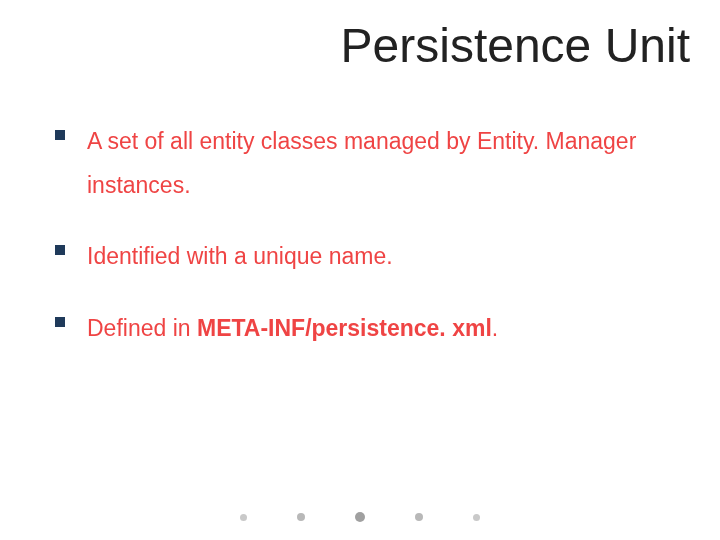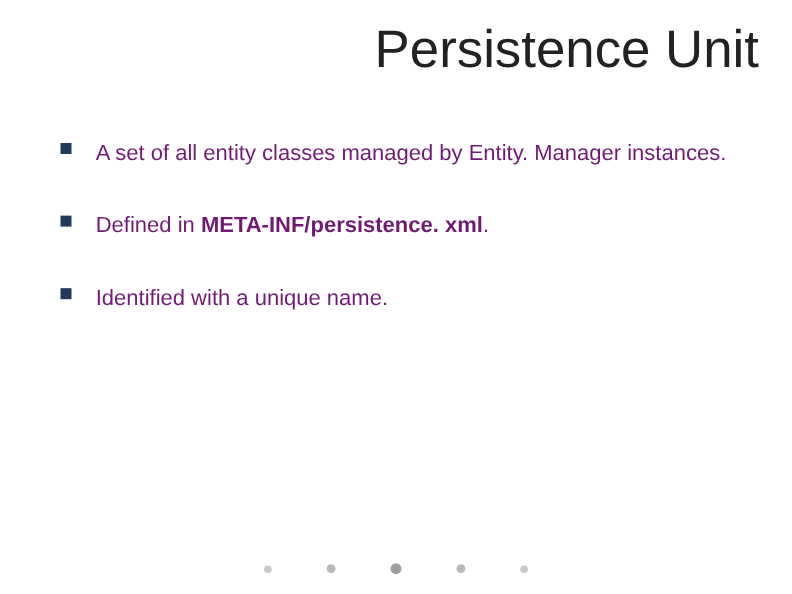--- a/index.html
+++ b/index.html
@@ -34,22 +34,22 @@
     }
     .bullet-marker {
       flex-shrink: 0;
       width: 10px;
       height: 10px;
       background: #1f3a5a;
       margin-top: 10px;
       margin-right: 22px;
     }
     .bullet-text {
-      font-size: 20px;
-      color: #701a75;
+      font-size: 23px;
+      color: #ef4444;
       font-weight: 400;
     }
     .bullet-text b {
       font-weight: 700;
     }
     .dots {
       position: absolute;
       bottom: 18px;
       left: 50%;
       transform: translateX(-50%);
@@ -72,25 +72,25 @@
 
 <div class="title">Persistence Unit</div>
 
 <div class="content">
   <div class="bullet-item">
     <div class="bullet-marker"></div>
     <div class="bullet-text"><span>A set of all entity classes managed by Entity. Manager instances.</span><b></b><span></span></div>
   </div>
   <div class="bullet-item">
     <div class="bullet-marker"></div>
-    <div class="bullet-text"><span>Defined in </span><b>META-INF/persistence. xml</b><span>.</span></div>
+    <div class="bullet-text"><span>Identified with a unique name.</span><b></b><span></span></div>
   </div>
   <div class="bullet-item">
     <div class="bullet-marker"></div>
-    <div class="bullet-text"><span>Identified with a unique name.</span><b></b><span></span></div>
+    <div class="bullet-text"><span>Defined in </span><b>META-INF/persistence. xml</b><span>.</span></div>
   </div>
 </div>
 
 <div class="dots">
   <div class="dot"></div>
   <div class="dot"></div>
   <div class="dot"></div>
   <div class="dot"></div>
   <div class="dot"></div>
 </div>

